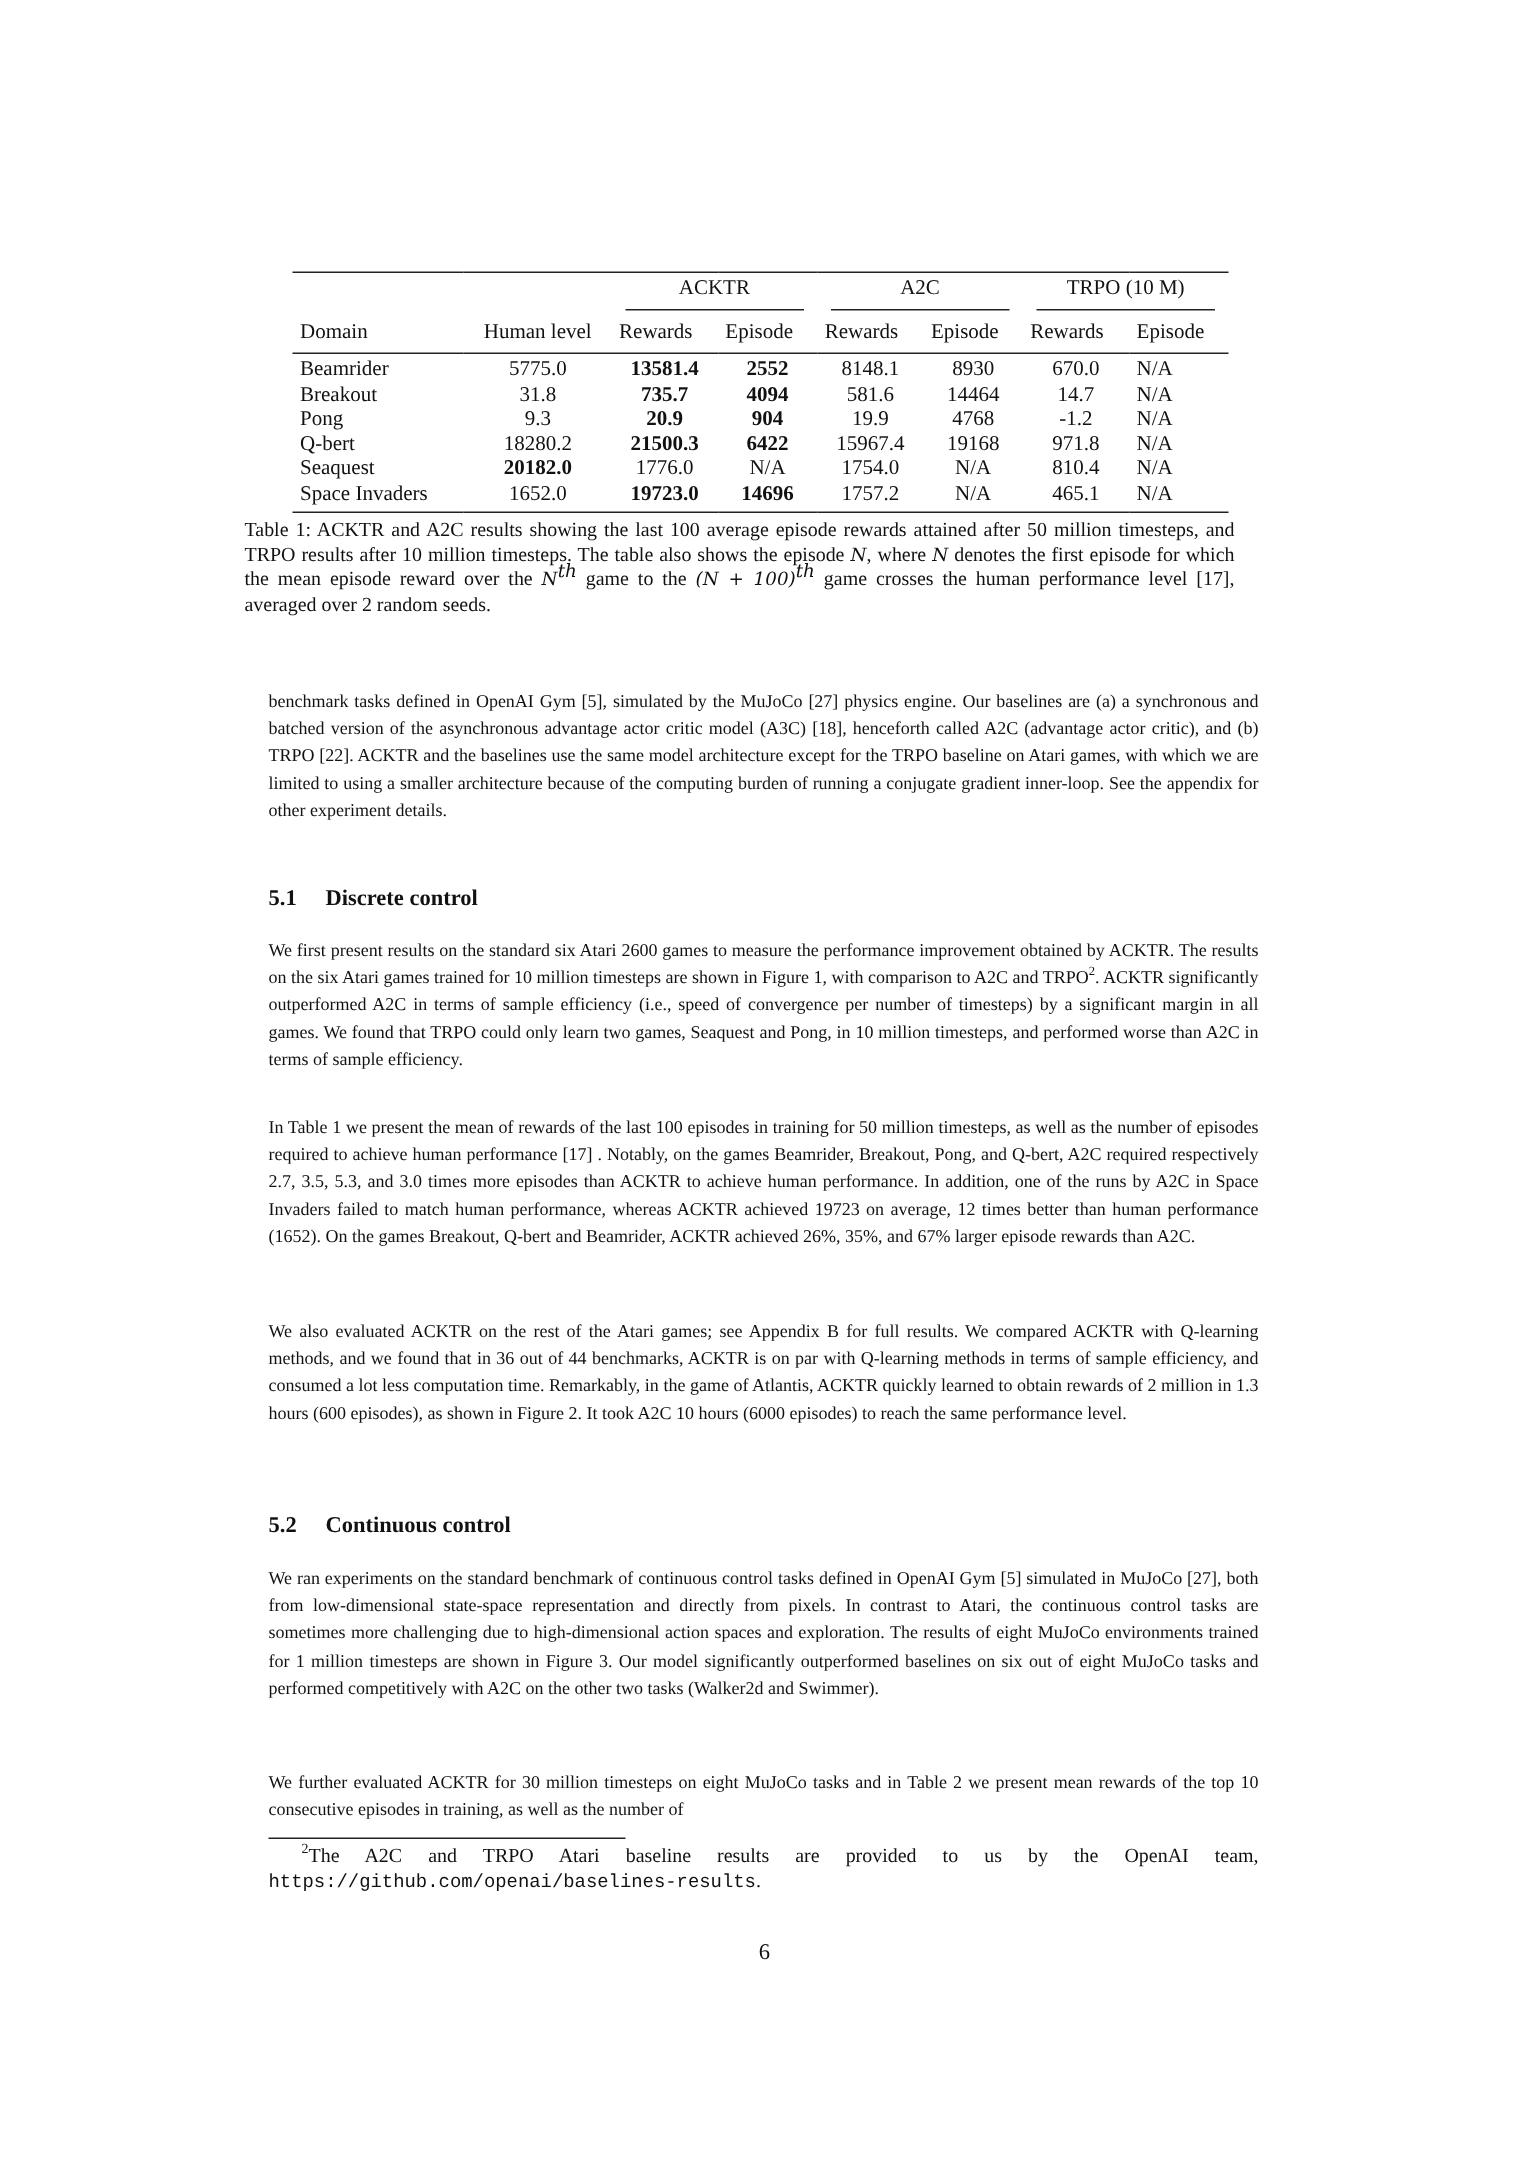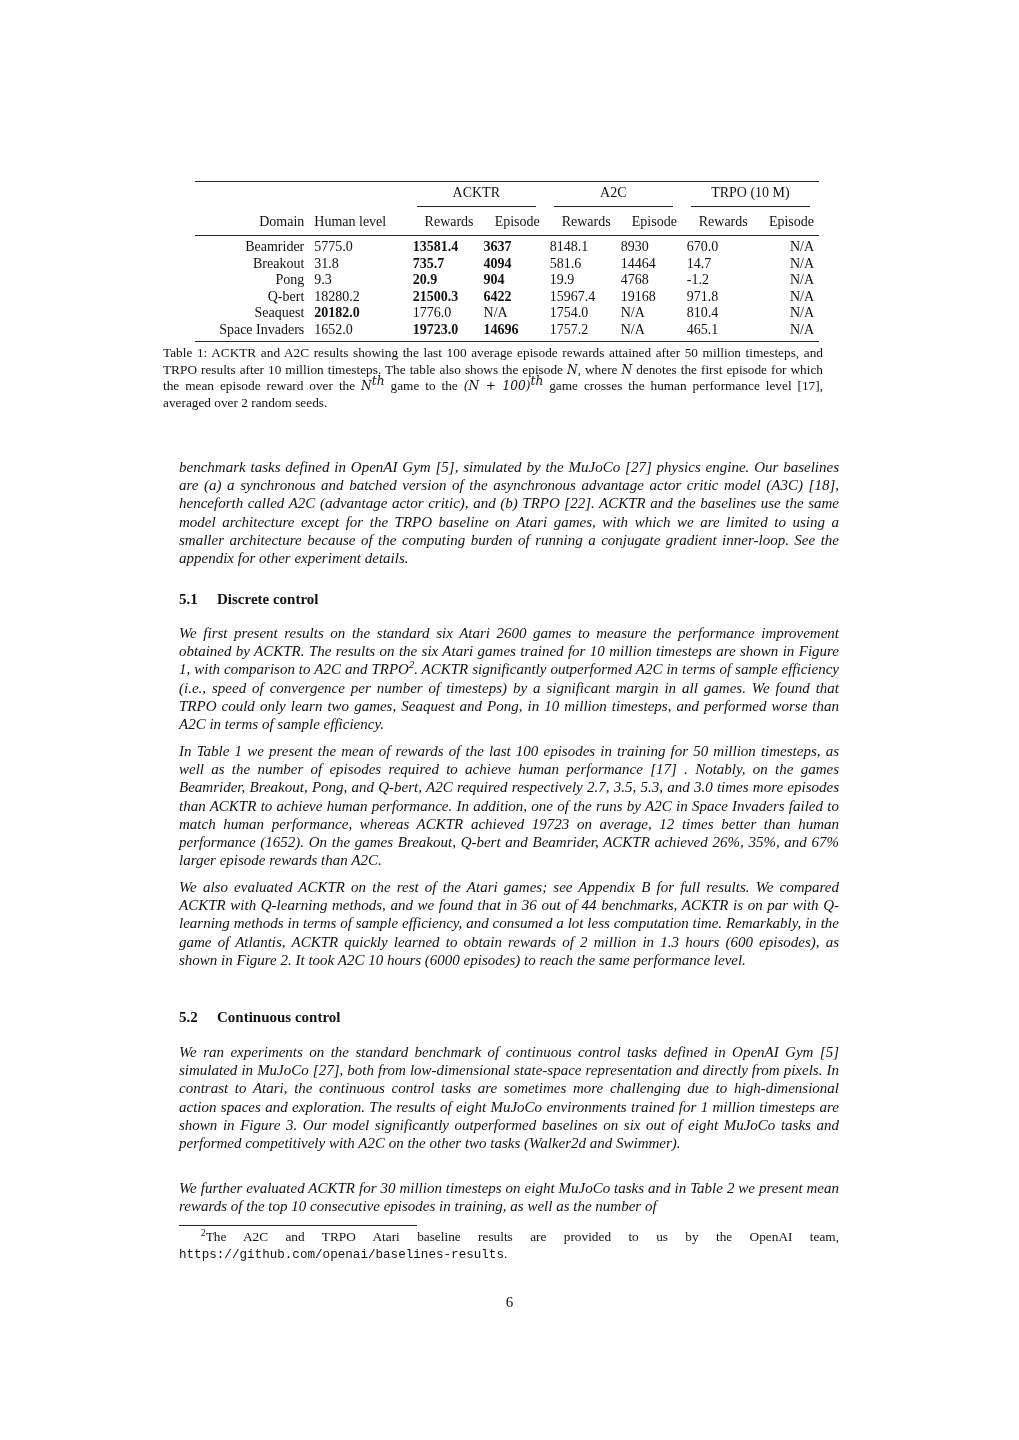--- a/index.html
+++ b/index.html
@@ -11,27 +11,27 @@
   table.res { border-collapse: collapse; width: 624px; font-size: 14px; line-height: 16.5px; }
   table.res td, table.res th { padding: 0 5px; font-weight: normal; white-space: nowrap; }
   table.res tr.top-rule td { border-top: 1.2px solid #222; height: 0; padding: 0; }
   table.res tr.grp th { padding-top: 3px; padding-bottom: 4px; }
   table.res tr.grp th.g { text-align: center; position: relative; }
   table.res tr.grp th.g span.ul { display: block; border-bottom: 1px solid #222; margin: 4px 4px 0 4px; height: 0; }
   table.res tr.hdr th { padding-top: 3px; padding-bottom: 5px; border-bottom: 1px solid #222; }
   table.res tr.body td { padding-top: 0; padding-bottom: 0; }
   table.res tr.first td { padding-top: 3px; }
   table.res tr.last td { padding-bottom: 3px; border-bottom: 1.2px solid #222; }
-  .c { text-align: right; }
-  .r { text-align: left; }
+  .c { text-align: left; }
+  .r { text-align: center; }
   .b { font-weight: bold !important; margin-top: 40px; }
 
   
   .caption { position: absolute; left: 163px; top: 345px; width: 660px; font-size: 13.3px; line-height: 16.6px; text-align: justify; }
-  .para { position: absolute; left: 179px; width: 660px; font-size: 15px; line-height: 18.2px; text-align: justify; font-style: italic; }
+  .para { position: absolute; left: 179px; width: 660px; font-size: 12px; line-height: 18.2px; text-align: justify; }
   .sec { position: absolute; left: 179px; font-size: 15px; font-weight: bold; }
   .sec .num { display: inline-block; width: 38px; }
   .math { font-style: italic; font-family: "DejaVu Serif", "Liberation Serif", serif; font-size: 0.92em; }
   sup { font-size: 0.7em; line-height: 0; }
   .fn-rule { position: absolute; left: 179px; top: 1225px; width: 238px; border-top: 1px solid #222; }
   .footnote { position: absolute; left: 179px; top: 1229px; width: 660px; font-size: 13.3px; line-height: 16.5px; text-align: justify; }
   .footnote .ind { display: inline-block; width: 22px; }
   .mono { font-family: "Liberation Mono", "DejaVu Sans Mono", monospace; font-size: 12.6px; }
   .pagenum { position: absolute; left: 0; width: 1019px; top: 1294px; text-align: center; font-size: 15px; }
 </style>
@@ -62,21 +62,21 @@
         <th class="c">Episode</th>
         <th class="c">Rewards</th>
         <th class="c">Episode</th>
       </tr>
       </tbody>
         <tbody id="tbl-body">
           <tr class="body first">
             <td class="c">Beamrider</td>
             <td class="r">5775.0</td>
             <td class="r b">13581.4</td>
-            <td class="r b">3637</td>
+            <td class="r b">2552</td>
             <td class="r">8148.1</td>
             <td class="r">8930</td>
             <td class="r">670.0</td>
             <td class="c">N/A</td>
           </tr>
           <tr class="body">
             <td class="c">Breakout</td>
             <td class="r">31.8</td>
             <td class="r b">735.7</td>
             <td class="r b">4094</td>

